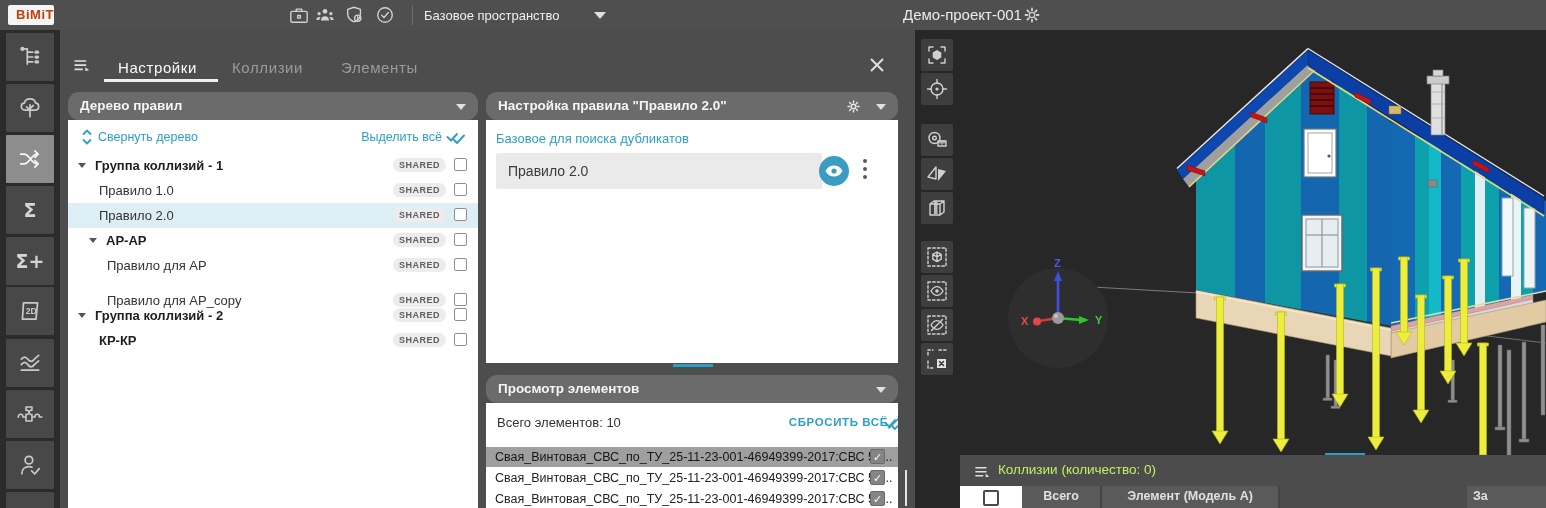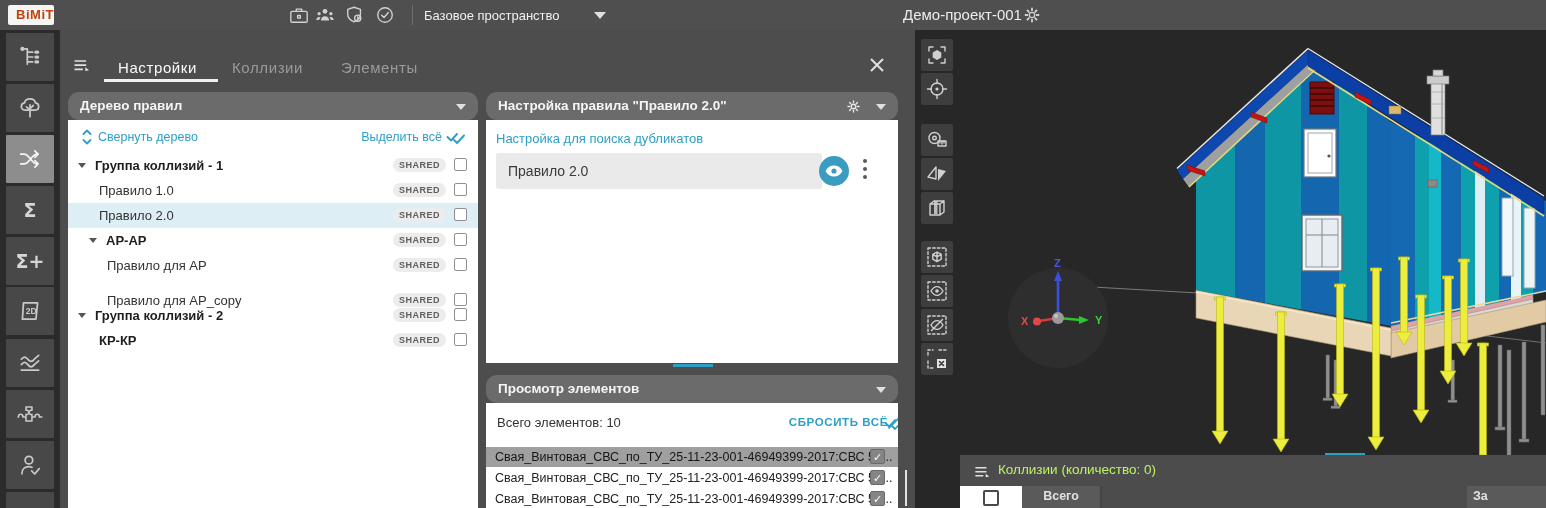--- a/index.html
+++ b/index.html
@@ -285,21 +285,21 @@
     <div id="rule-panel" class="subpanel">
       <div class="sp-head">Настройка правила "Правило 2.0"</div>
       <svg class="abs" style="right:36px;top:6px" width="17" height="17" viewBox="0 0 24 24">
           <g fill="none" stroke="#e8e8e8" stroke-width="2" stroke-linecap="round">
             <circle cx="12" cy="12" r="3.2"></circle>
             <path d="M12 4.2v2.2M12 17.6v2.2M4.2 12h2.2M17.6 12h2.2M6.5 6.5l1.6 1.6M15.9 15.9l1.6 1.6M17.5 6.5l-1.6 1.6M8.1 15.9l-1.6 1.6"></path>
           </g>
         </svg>
       <div class="sp-caret"></div>
       <div class="sp-body">
-        <span id="dup-link" class="teal">Настройка для поиска дубликатов</span>
+        <span id="dup-link" class="teal">Базовое для поиска дубликатов</span>
         <div id="rule-input">Правило 2.0</div>
         <div id="eye-btn">
           <svg width="20" height="14" viewBox="0 0 20 14">
               <path d="M1.5 7C3.5 3.3 6.5 1.5 10 1.5S16.5 3.3 18.5 7C16.5 10.7 13.5 12.5 10 12.5S3.5 10.7 1.5 7z" fill="#ffffff"></path>
               <circle cx="10" cy="7" r="2.6" fill="#3a9cc0"></circle>
             </svg>
         </div>
         <div id="dots">
             <i></i>
             <i></i>
@@ -572,17 +572,18 @@
         <svg width="19" height="19" viewBox="0 0 24 24">
             <path d="M3 6h14M3 11h14M3 16h10" fill="none"></path>
             <path d="M16 13.5l4.5 3.5-4.5 1z" stroke="none"></path>
           </svg>
       </div>
       <div id="coll-title">Коллизии (количество: 0)</div>
       <div id="cb-cell">
           <span class="hcb"></span>
         </div>
       <div class="hcell" style="left:62px;width:80px">Всего</div>
+      <div class="hcell" style="left:142px;width:178px">Элемент (Модель А)</div>
       <div class="hcell" style="left:507px;width:79px;border-right:none;text-align:left;padding-left:6px">За</div>
     </div>
   </div>
 
 </div>
 
 </body></html>

